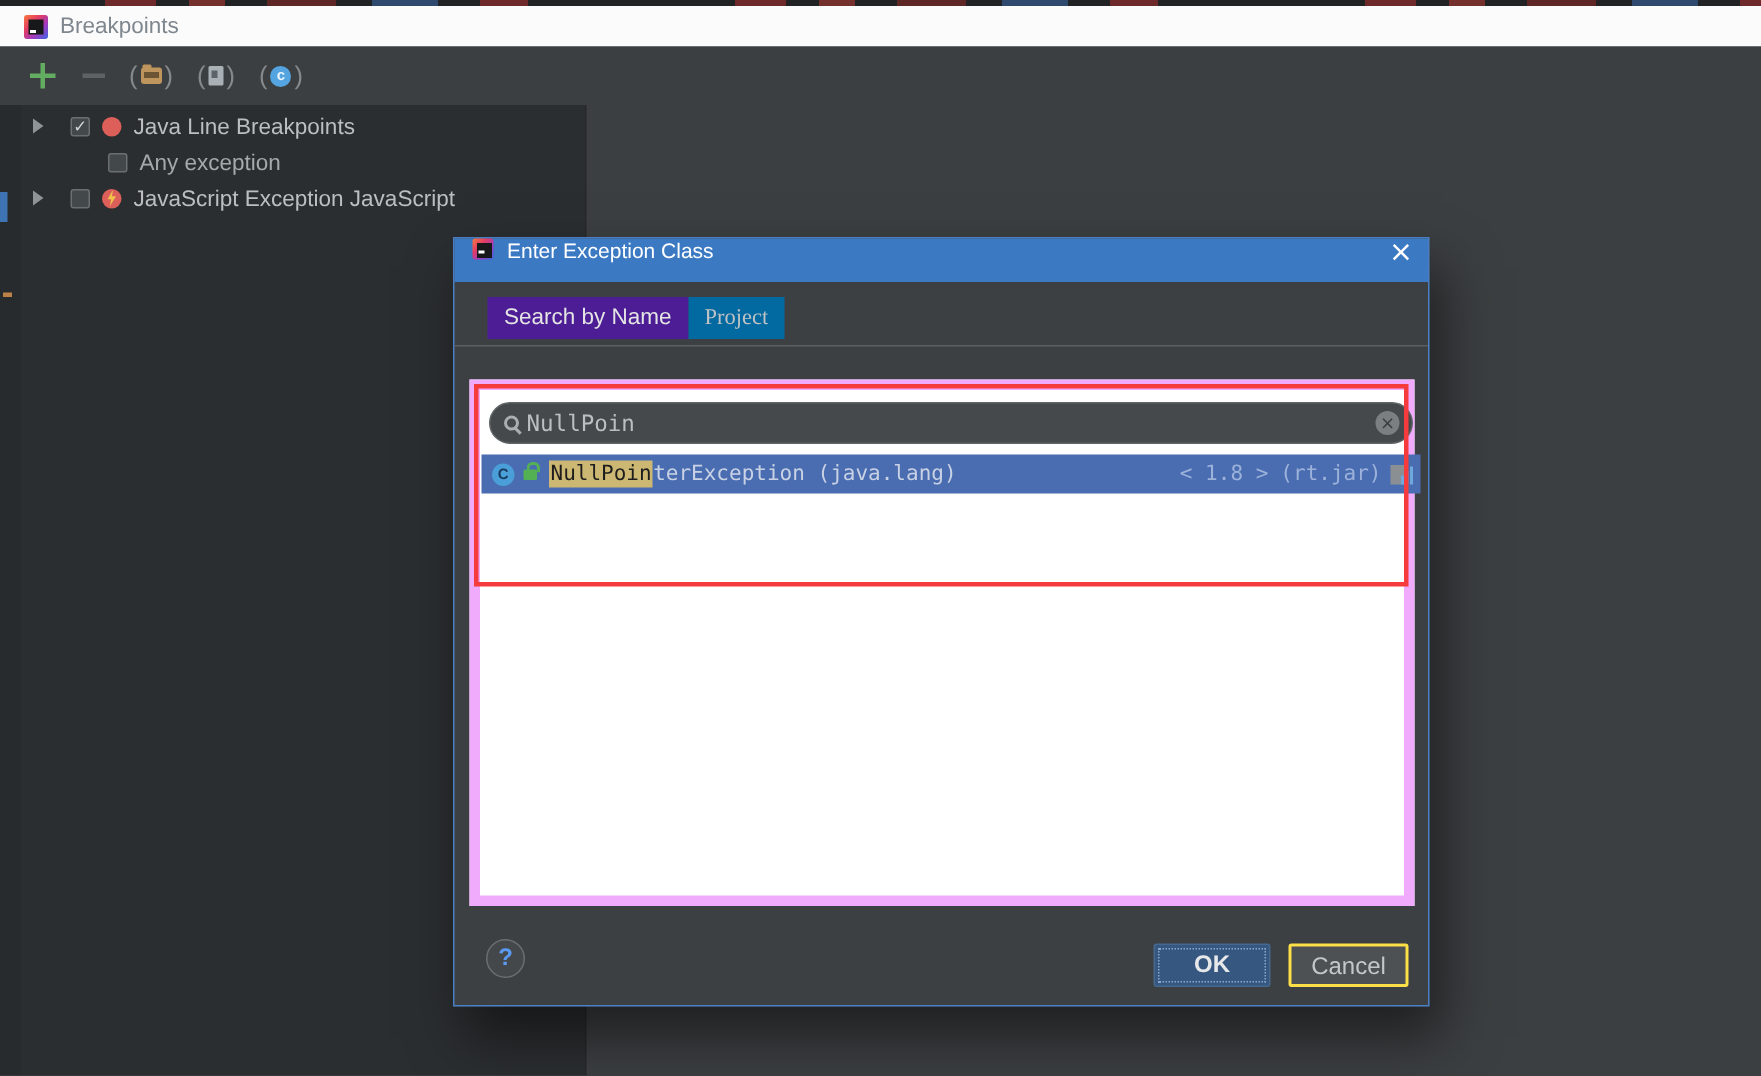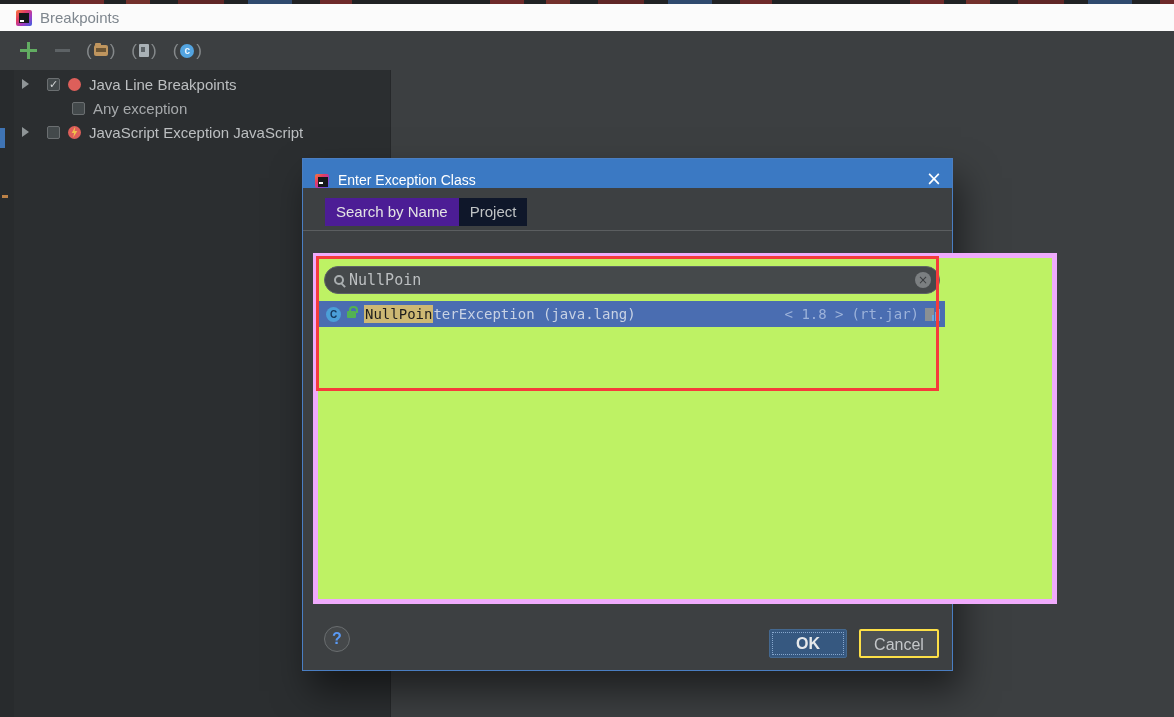--- a/index.html
+++ b/index.html
@@ -82,35 +82,35 @@
   .row-child .cbx { margin-left:58px; }
   .row-child .tree-label { color:#a6a9ab; }
 
   
   .dialog {
     position:absolute; left:302px; top:158px; width:651px; height:513px;
     background:#3d4042; border:1px solid #4a7ec2; z-index:10;
     box-shadow:8px 20px 34px rgba(0,0,0,.5);
   }
   .dlg-titlebar {
-    height:29px; background:#3b79c3; display:flex; align-items:flex-end; padding:0 10px 0 12px;
+    height:29px; background:#3b79c3; display:flex; align-items:flex-start; padding:0 10px 0 12px;
   }
   .dlg-titlebar .ij-logo { width:14px; height:14px; }
   .dlg-title { margin-left:9px; font-size:14px; color:#fff; }
   .dlg-close { margin-left:auto; color:#fff; font-size:19px; line-height:19px; cursor:pointer; font-family:"DejaVu Sans", sans-serif; }
 
   .tabs-wrap { padding:10px 0 0 22px; }
   .tab { display:inline-block; height:28px; line-height:28px; padding:0 11px; font-size:15px; cursor:pointer; }
   .tab.active { background:#4c1d95; color:#e4e4e4; }
-  .tab.inactive { background:#0f172a; color:#c0c3c5; }
+  .tab.inactive { background:#0369a1; color:#c0c3c5;font-family:Liberation Serif, serif; }
   .tabs-underline { margin-top:4px; border-top:1px solid #5b5e60; }
 
   .list-panel {
-    position:absolute; left:10px; top:94px; width:744px; height:351px;
-    background:#bef264; border:5px solid #f0abfc;
+    position:absolute; left:10px; top:94px; width:630px; height:351px;
+    background:#ffffff; border:7px solid #f0abfc;
   }
   .search-box {
     position:absolute; left:6px; top:8px; width:616px; height:28px;
     background:#45494b; border:1px solid #5f6466; border-radius:14px;
     display:flex; align-items:center; padding:0 8px 0 9px;
   }
   .mag { width:10px; height:10px; border:2px solid #a9aeb0; border-radius:50%; position:relative; flex:0 0 auto; }
   .mag::after { content:''; position:absolute; width:2px; height:6px; background:#a9aeb0; right:-2px; bottom:-5px; transform:rotate(-45deg); }
   .search-input {
     flex:1; background:transparent; border:none; outline:none; margin-left:5px;

